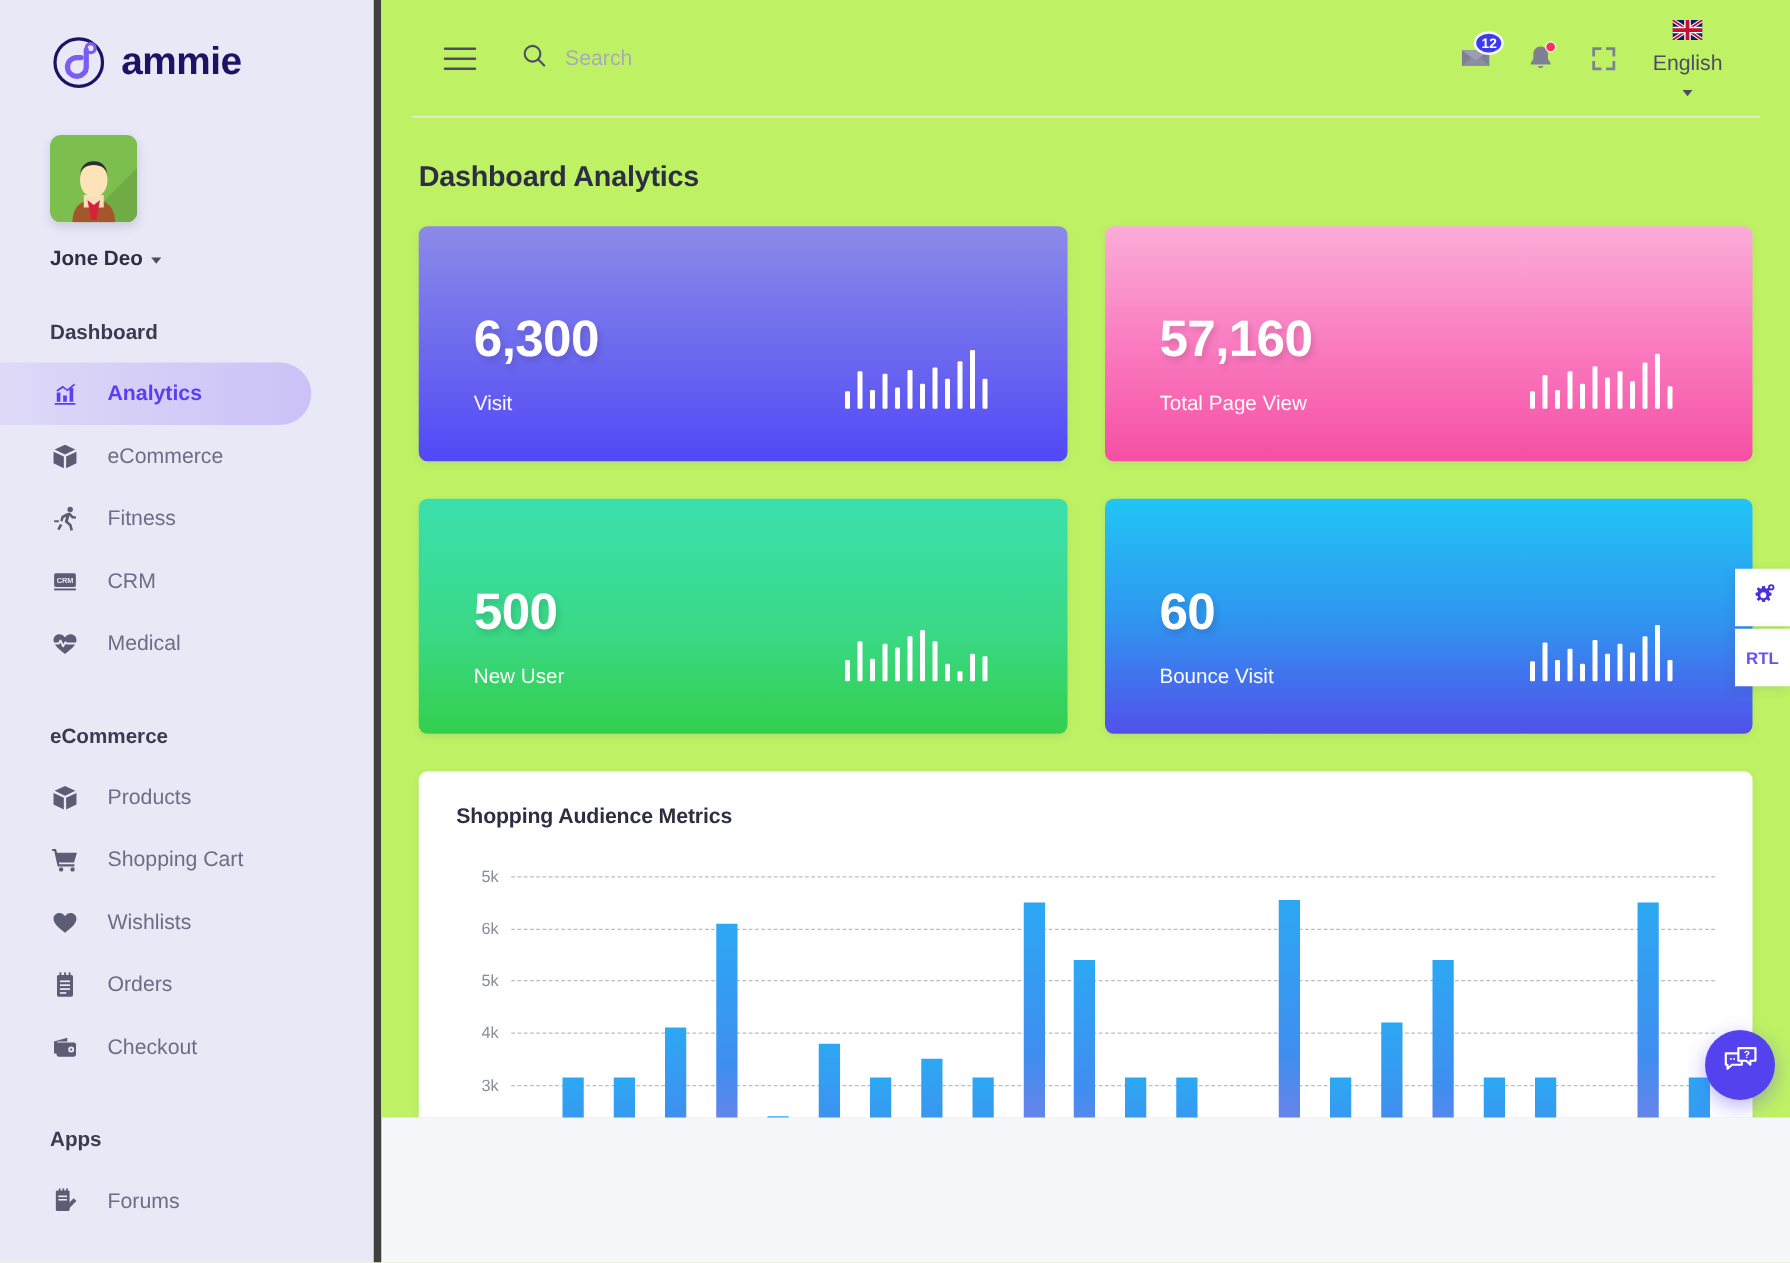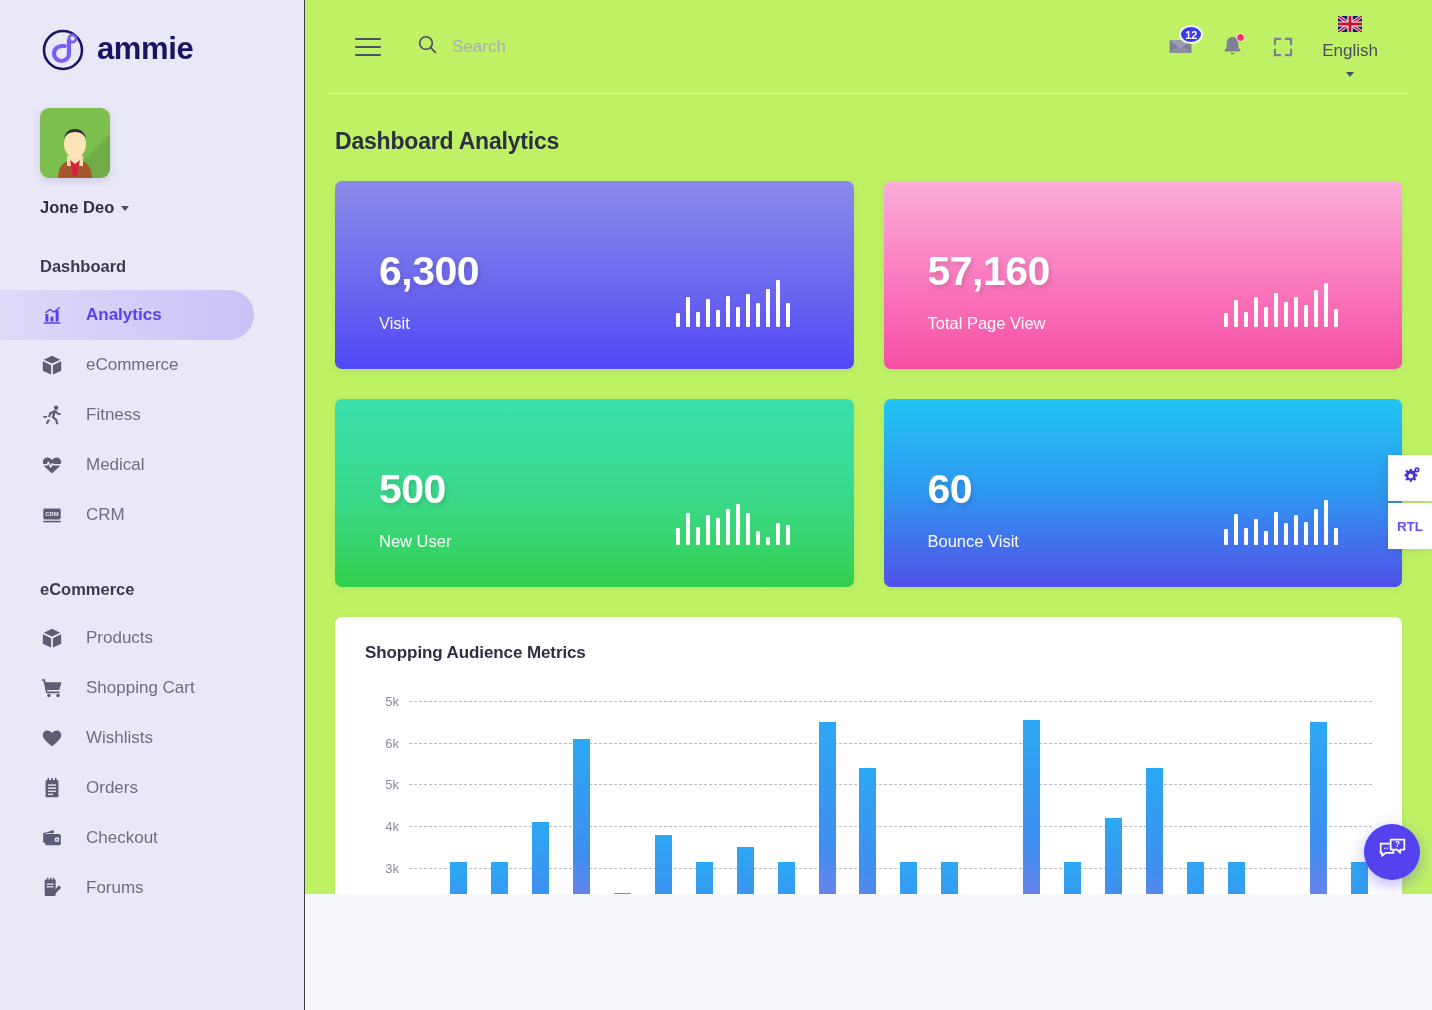--- a/index.html
+++ b/index.html
@@ -8,21 +8,21 @@
     font-family: "Liberation Sans", sans-serif;
     background: #f6f7fb;
     overflow: hidden;
   }
   body { display: flex; }
 
   
   .sidebar {
     width: 305px; height: 1010px;
     background: #e9e8f7;
-    border-right: 1px solid #404040;
+    border-right: 6px solid #404040;
     flex: 0 0 305px;
     position: relative;
     overflow: hidden;
   }
   .brand {
     display: flex; align-items: center; gap: 11px;
     padding: 26px 0 0 40px;
   }
   .brand-mark { width: 46px; height: 46px; flex: 0 0 46px; }
   .brand-name {
@@ -281,36 +281,36 @@
           <path d="M13.5 7.2 L9 9.6 l-1.2 4.2 2.1.6 .9-3.1 2.1-1.1 -1.2 4.6 3.9 3.3 1.2 4.3 2.2-.6 -1.4-5.1 -3-2.6 1.3-4.8 2.2 2.5 3.3.2 .1-2.2 -2.4-.1 -2.8-3.2z"></path>
           <path d="M7.6 16.6 L5.2 21 l2 1.1 2.6-4.7z M2.6 13.2 h4v1.8h-4z"></path>
         </svg>
     </span>
     <span>Fitness</span>
   </div>
 
   <div class="nav-item">
     <span class="nav-ico">
       <svg viewBox="0 0 24 24" width="22" height="22">
-          <path d="M12 21 C5 15.5 2 12.5 2 8.8 C2 5.8 4.2 3.7 7 3.7 c1.9 0 3.7 1 5 2.8 c1.3-1.8 3.1-2.8 5-2.8 c2.8 0 5 2.1 5 5.1 C22 12.5 19 15.5 12 21z"></path>
-          <path d="M2 11.8 h4.6 l1.5-2.6 l2.3 5 l1.9-3.4 l1.3 1 H22" fill="none" stroke="#e9e8f7" stroke-width="1.7" stroke-linejoin="round" stroke-linecap="round"></path>
-        </svg>
-    </span>
-    <span>Medical</span>
-  </div>
-
-  <div class="nav-item">
-    <span class="nav-ico">
-      <svg viewBox="0 0 24 24" width="22" height="22">
           <rect x="2.5" y="5" width="19" height="12" rx="1.6"></rect>
           <rect x="2.5" y="18.3" width="19" height="1.7"></rect>
           <text x="12" y="13.3" font-size="6.4" font-weight="700" fill="#e9e8f7" text-anchor="middle" font-family="Liberation Sans, sans-serif">CRM</text>
         </svg>
     </span>
     <span>CRM</span>
+  </div>
+
+  <div class="nav-item">
+    <span class="nav-ico">
+      <svg viewBox="0 0 24 24" width="22" height="22">
+          <path d="M12 21 C5 15.5 2 12.5 2 8.8 C2 5.8 4.2 3.7 7 3.7 c1.9 0 3.7 1 5 2.8 c1.3-1.8 3.1-2.8 5-2.8 c2.8 0 5 2.1 5 5.1 C22 12.5 19 15.5 12 21z"></path>
+          <path d="M2 11.8 h4.6 l1.5-2.6 l2.3 5 l1.9-3.4 l1.3 1 H22" fill="none" stroke="#e9e8f7" stroke-width="1.7" stroke-linejoin="round" stroke-linecap="round"></path>
+        </svg>
+    </span>
+    <span>Medical</span>
   </div>
 
   <div class="nav-section-title">eCommerce</div>
 
   <div class="nav-item">
     <span class="nav-ico">
       <svg viewBox="0 0 24 24" width="22" height="22">
           <path d="M12 2 L3 6.2 L12 10.4 L21 6.2z M2 8 v10.2 L11 22.4 V12.2z M13 22.4 L22 18.2 V8 L13 12.2z"></path>
         </svg>
     </span>
@@ -358,20 +358,21 @@
       <svg viewBox="0 0 24 24" width="22" height="22">
           <path d="M2.4 6.8 L14 3.4 v3.4 H5.5 v10.4 H2.4z"></path>
           <rect x="4.6" y="7.6" width="17" height="12.4" rx="1.8"></rect>
           <circle cx="17.4" cy="13.8" r="2.6" fill="#e9e8f7"></circle>
           <circle cx="17.4" cy="13.8" r="1"></circle>
         </svg>
     </span>
     <span>Checkout</span>
   </div>
 
+  <div class="nav-section-title">Apps</div>
 
   <div class="nav-item">
     <span class="nav-ico">
       <svg viewBox="0 0 24 24" width="22" height="22">
           <rect x="4" y="2.6" width="12" height="18" rx="1.2"></rect>
           <rect x="6.6" y=".8" width="1.5" height="2.8"></rect>
           <rect x="9.8" y=".8" width="1.5" height="2.8"></rect>
           <rect x="13" y=".8" width="1.5" height="2.8"></rect>
           <rect x="6.2" y="7" width="7.5" height="1.4" fill="#e9e8f7"></rect>
           <rect x="6.2" y="10" width="7.5" height="1.4" fill="#e9e8f7"></rect>

